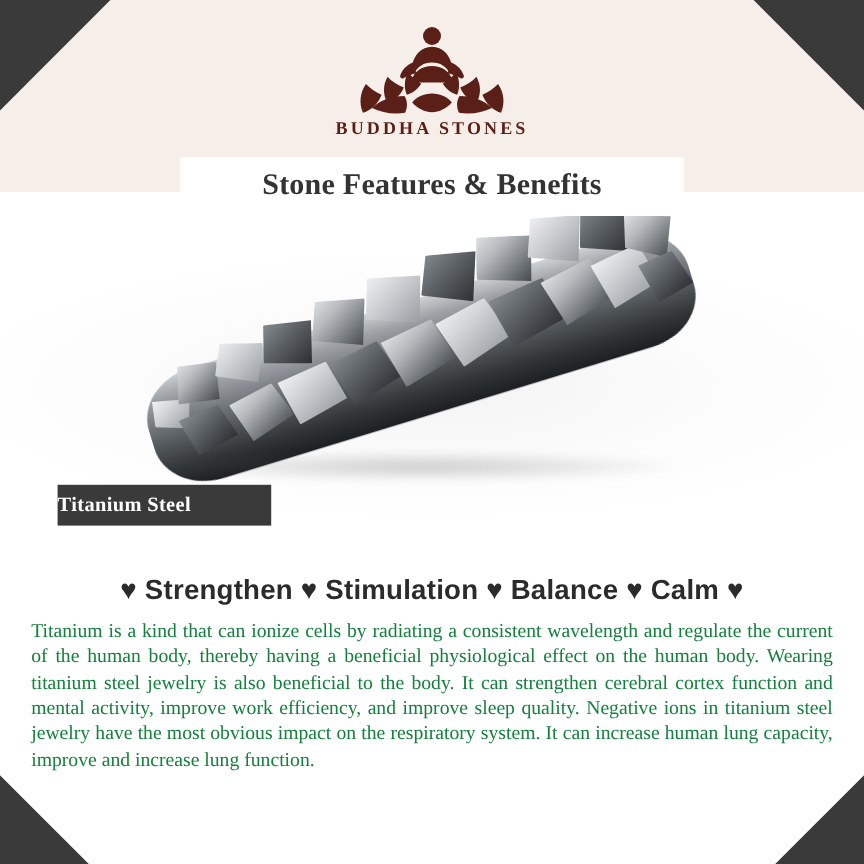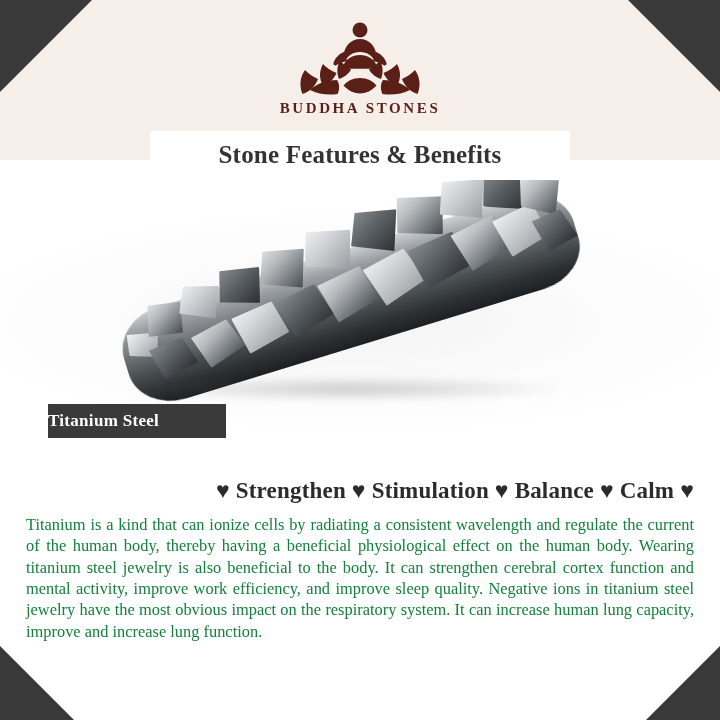--- a/index.html
+++ b/index.html
@@ -140,25 +140,25 @@
 
   
   .content {
     position: absolute;
     top: 452px; left: 0;
     width: 720px; height: 268px;
     background: #ffffff;
     padding: 26px 26px 0 26px;
   }
   .benefits {
-    text-align: right;
+    text-align: center;
     font-size: 23px;
     font-weight: 700;
     color: #2b2b2b;
-    font-family: Liberation Serif, serif;
+    font-family: Liberation Sans, sans-serif;
     margin: 0 0 10px 0;
     letter-spacing: 0.2px;
   }
   .body-text {
     margin: 0;
     font-size: 16.4px;
     line-height: 1.30;
     color: #15803d;
     text-align: justify;
     font-family: "Liberation Serif", serif;

